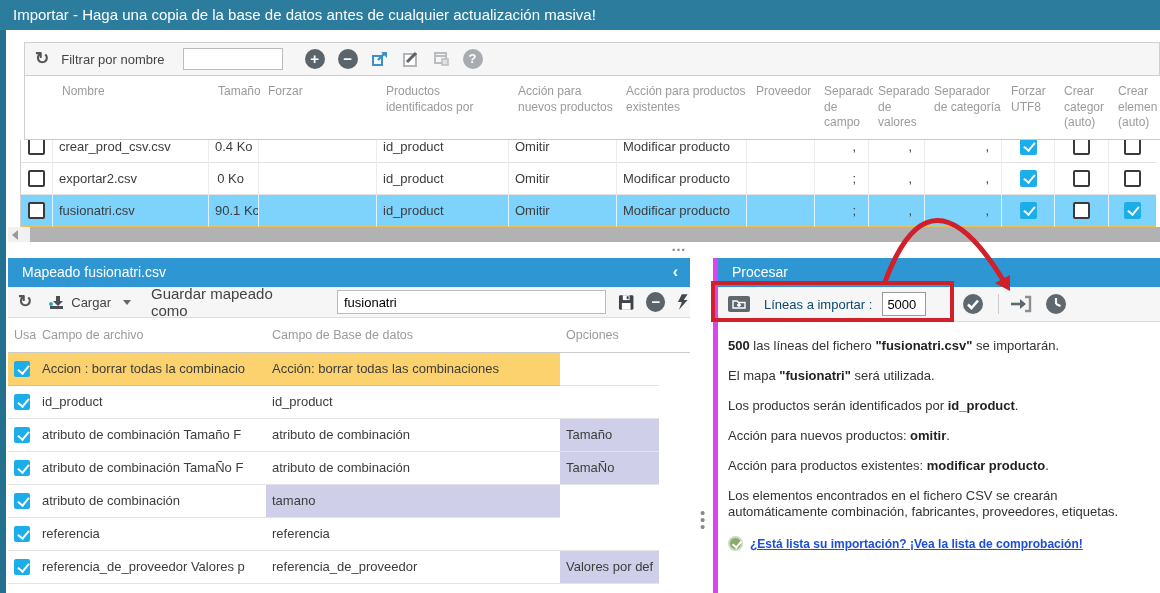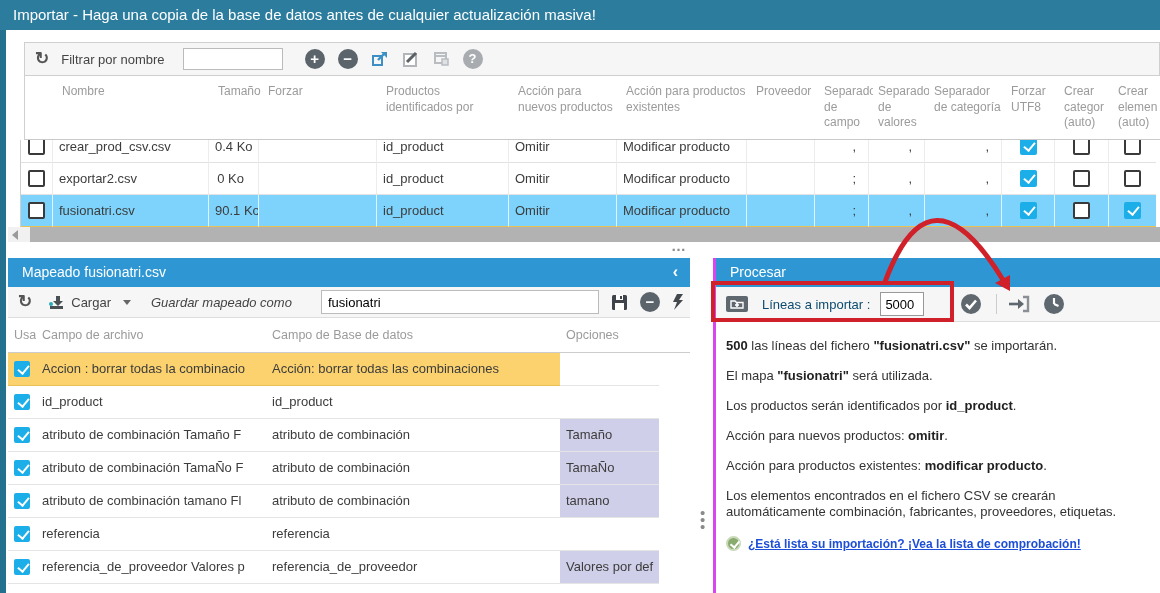--- a/index.html
+++ b/index.html
@@ -78,38 +78,38 @@
     padding-left:14px; position:relative;
   }
   .panel-header .chev { position:absolute; right:12px; top:0; font-size:16px; font-weight:bold; line-height:27px; }
 
   .map-panel { position:absolute; left:8px; top:258px; width:682px; height:335px; background:#fff; }
   .map-toolbar { height:31px; background:#f6f6f6; border-bottom:1px solid #ddd; display:flex; align-items:center; }
   .map-toolbar .refresh { margin-left:10px; }
   .loadbtn { display:flex; align-items:center; gap:6px; margin-left:16px; }
   .loadbtn .lbl { font-size:13px; color:#444; }
   .caret-down { width:0; height:0; border-left:4px solid transparent; border-right:4px solid transparent; border-top:5px solid #666; margin-left:6px; }
-  .saveas-lbl { font-size:13px; color:#444; margin-left:20px;font-style:italic; }
+  .saveas-lbl { font-size:15px; color:#444; margin-left:20px; }
   .mapname-input { margin-left:29px; width:278px; height:24px; border:1px solid #bbb; font:13px "Liberation Sans",sans-serif; padding:0 6px; }
   .map-toolbar .ic { margin-left:12px; }
 
   .mgrid { display:grid; grid-template-columns:28px 230px 294px 99px; }
   .map-thead { height:35px; border-bottom:1px solid #ccc; }
   .map-thead > div { font-size:12.5px; color:#9b9b9b; padding:10px 2px 0 6px; white-space:nowrap; overflow:hidden; }
   .mrow { height:33px; }
   .mrow > div {
     font-size:13px; line-height:32px; padding:0 2px 0 6px; white-space:nowrap; overflow:hidden;
     border-bottom:1px solid #e4e4e4; height:33px;
   }
   .mrow > div.cbc { display:flex; align-items:center; justify-content:center; padding:0; }
   .mrow > div.opt.filled { background:#cfcfe9; }
   .mrow.hl > div:nth-child(-n+3) { background:#fbd26e; border-bottom-color:#e9c054; }
 
   
-  .proc-panel { position:absolute; left:713px; top:258px; width:447px; height:335px; background:#fff; border-left:3px solid #d946ef; }
+  .proc-panel { position:absolute; left:713px; top:258px; width:447px; height:335px; background:#fff; border-left:5px solid #d946ef; }
   .proc-toolbar { height:35px; background:#f6f6f6; border-bottom:1px solid #ddd; display:flex; align-items:center; }
   .lines-label { font-size:13px; color:#0c4a6e; margin-left:14px; }
   .lines-input { margin-left:10px; width:44px; height:24px; border:1px solid #999; font:13px "Liberation Sans",sans-serif; padding:0 4px; text-align:left; }
   .proc-toolbar .gap { width:36px; }
   .vsep { width:1px; height:20px; background:#ccc; margin:0 10px 0 14px; }
   .proc-messages { padding:16px 4px 0 10px; width:446px; overflow:hidden; }
   .proc-messages p { font-size:13px; color:#333; margin-bottom:14px; line-height:16px; white-space:normal; }
   .proc-messages b { color:#222; }
   .check-link-row { display:flex; align-items:center; gap:7px; padding-left:10px; margin-top:2px; }
   .green-circle { width:15px; height:15px; border-radius:50%; background:#8aab6e; border:2px solid #cuddly; border:2px solid #c9d9ba; position:relative; flex:0 0 auto; }
@@ -324,21 +324,20 @@
           <span class="cb small on"></span>
         </div>
     <div>atributo de combinación TamaÑo F</div>
     <div>atributo de combinación</div>
     <div class="opt filled">TamaÑo</div>
   </div>
       <div class="mrow mgrid">
     <div class="cbc">
           <span class="cb small on"></span>
         </div>
-    <div>atributo de combinación tamano Fl</div>
     <div>atributo de combinación</div>
     <div class="opt filled">tamano</div>
   </div>
       <div class="mrow mgrid">
     <div class="cbc">
           <span class="cb small on"></span>
         </div>
     <div>referencia</div>
     <div>referencia</div>
     <div class="opt"></div>

